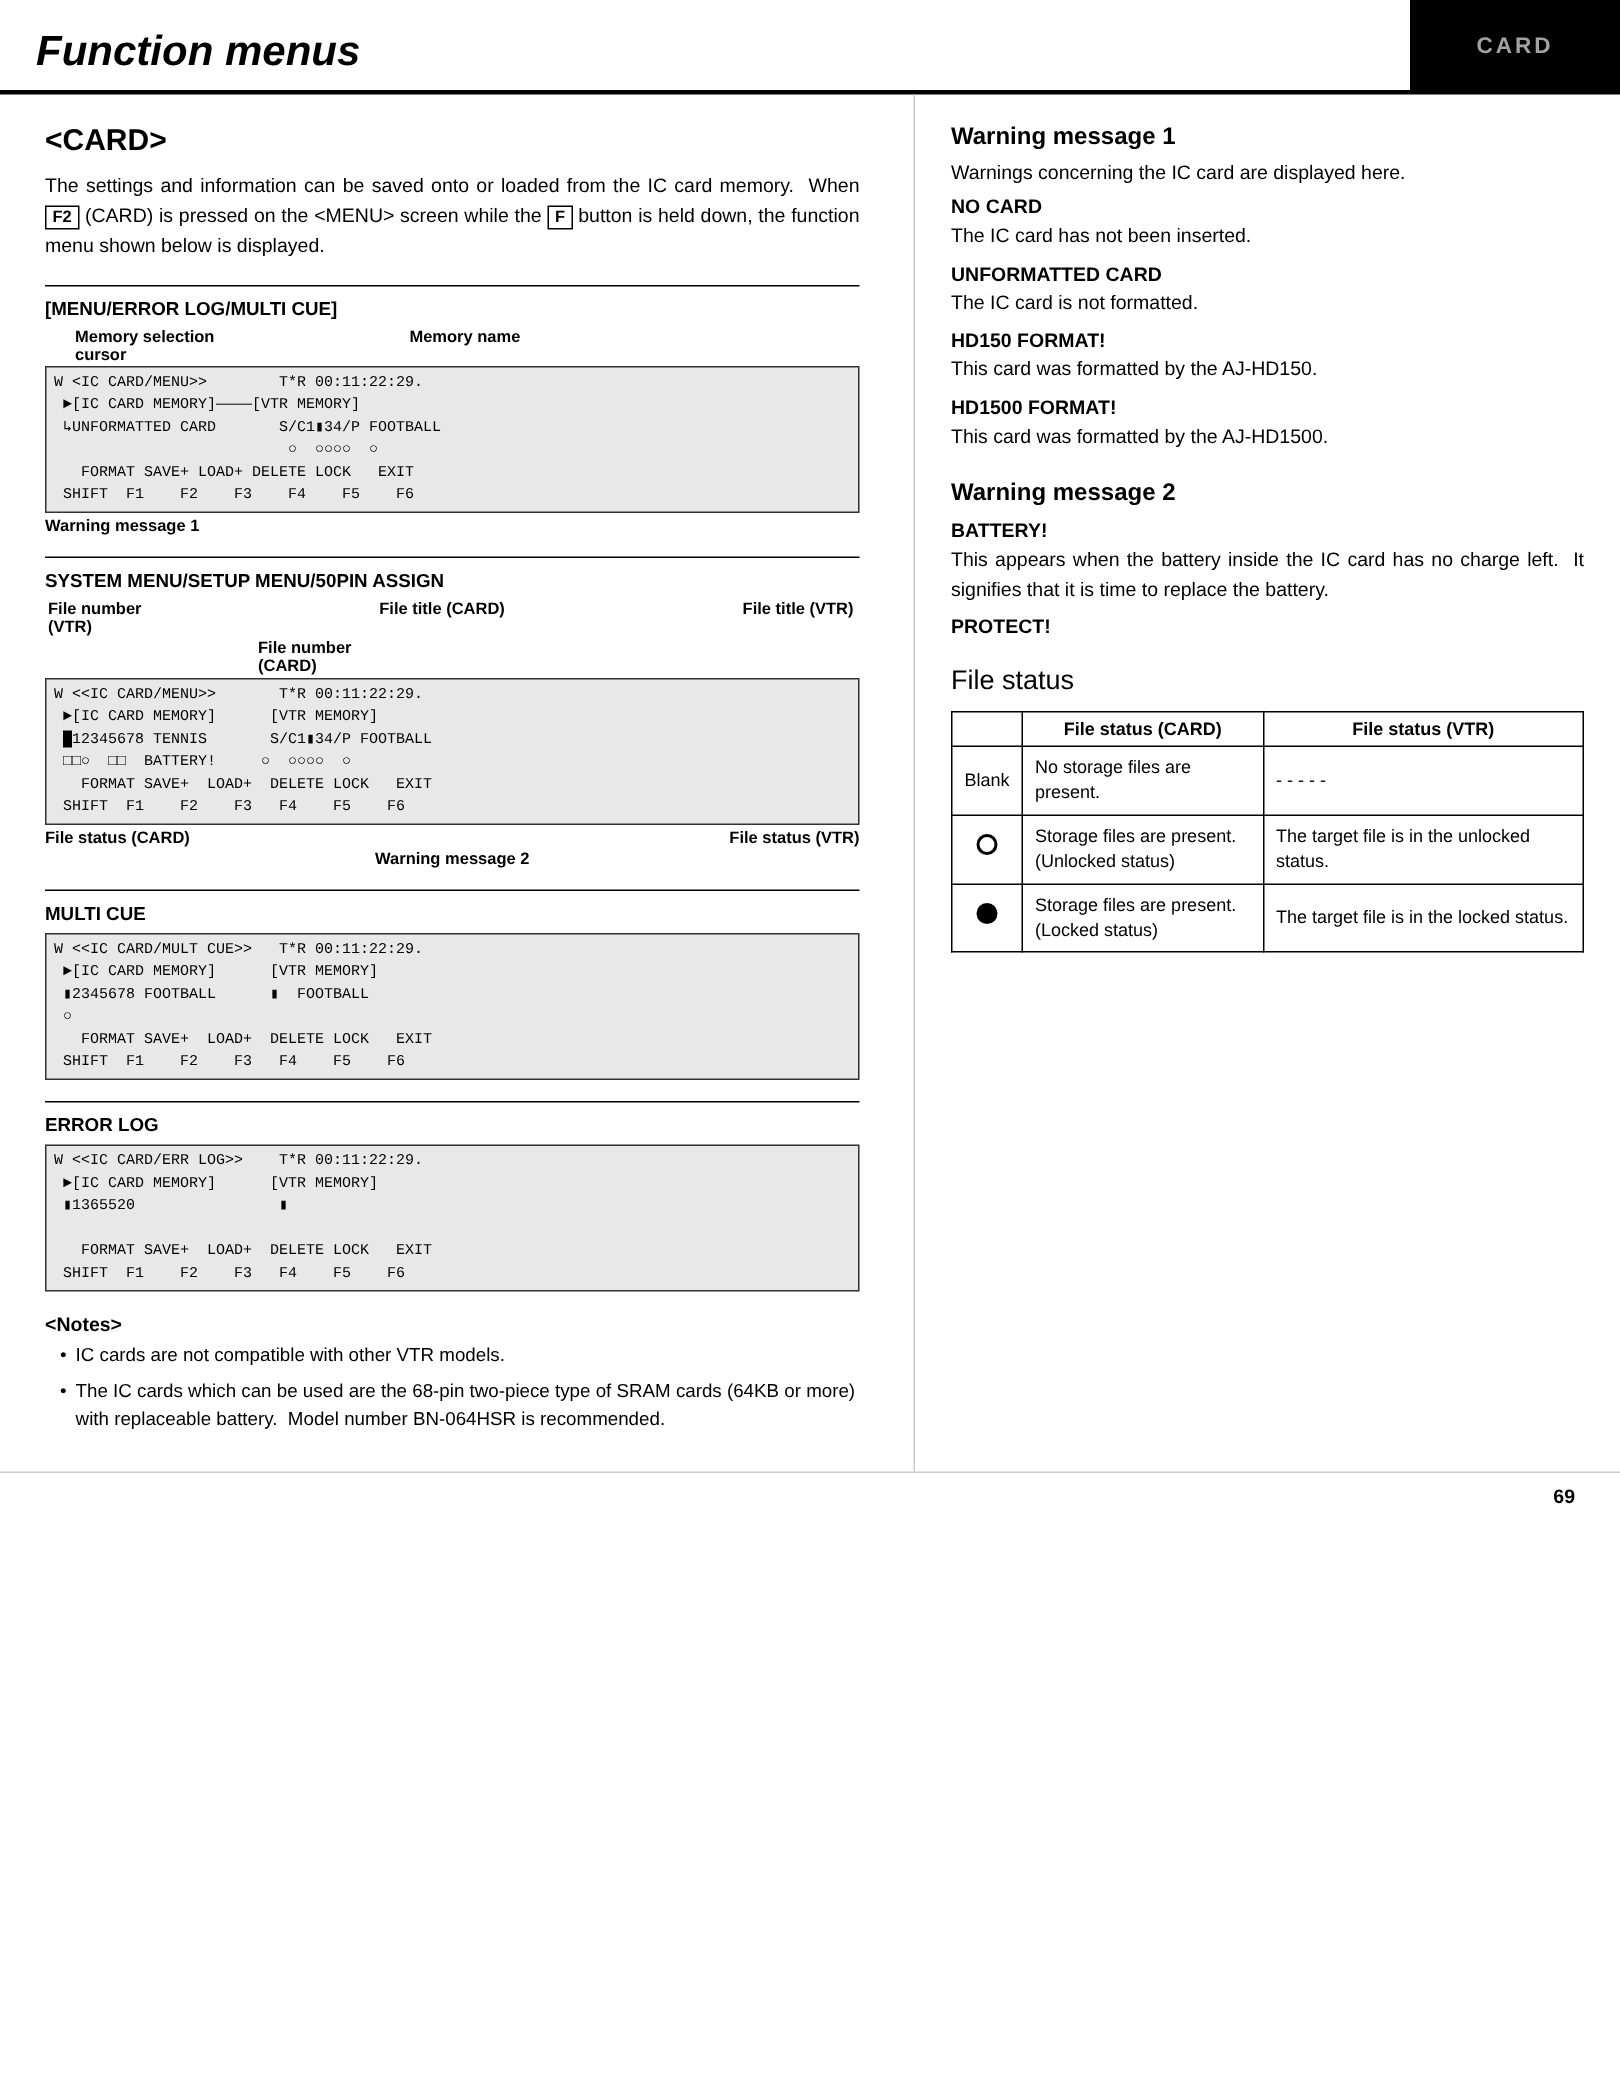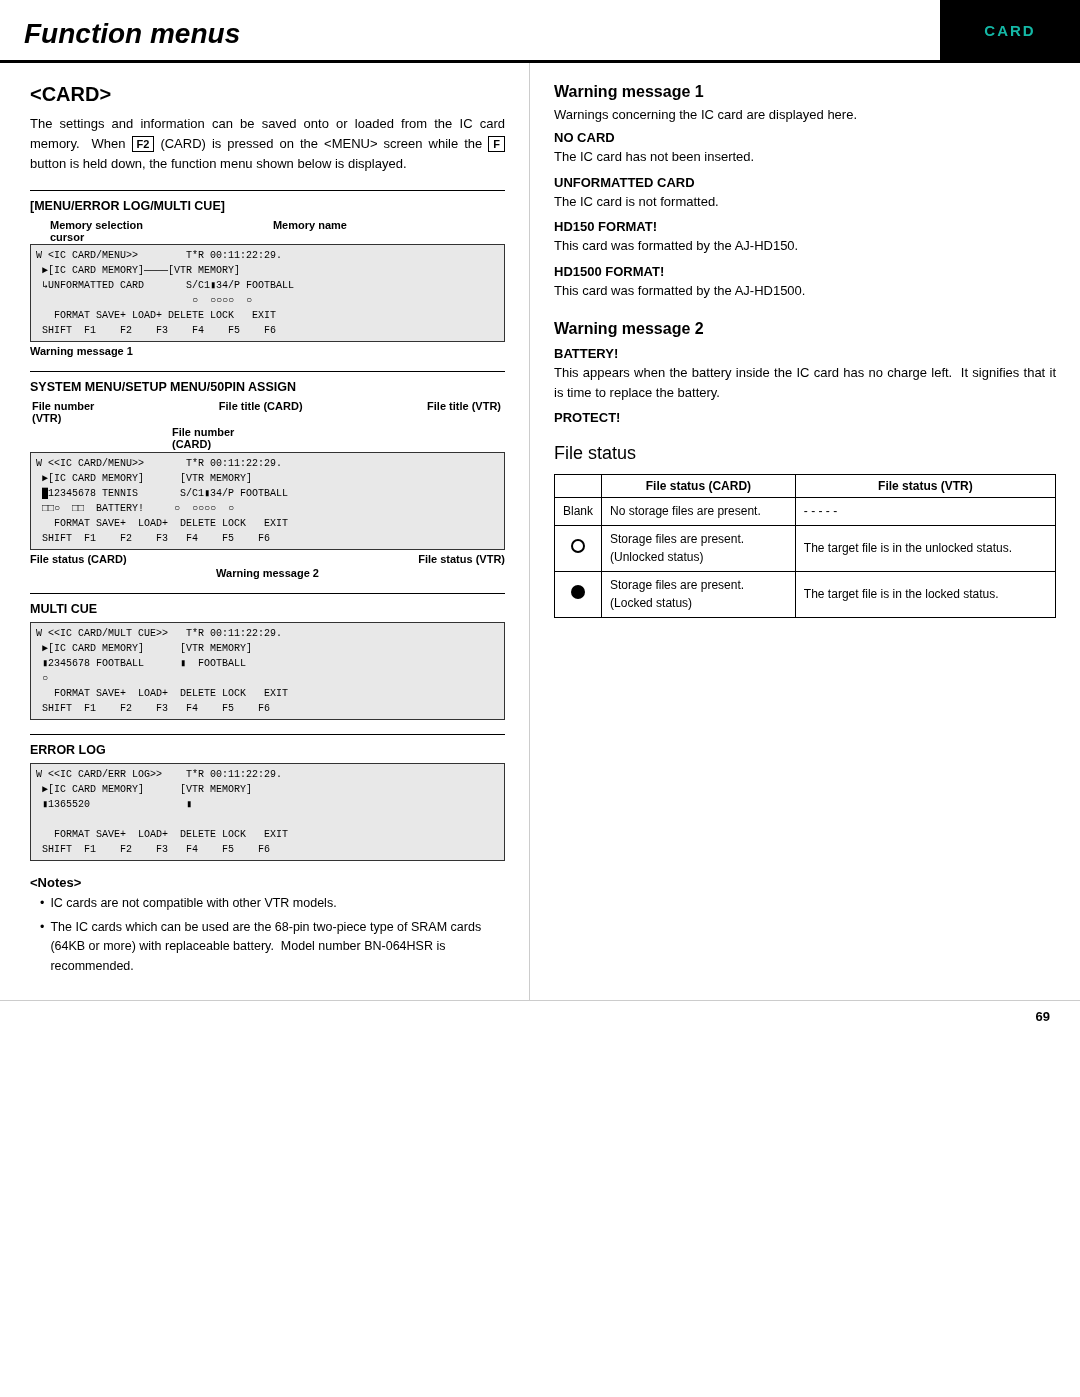--- a/index.html
+++ b/index.html
@@ -22,39 +22,39 @@
     .page-header-title {
       flex: 1;
       padding: 18px 24px 10px 24px;
       font-size: 28px;
       font-style: italic;
       font-weight: bold;
       color: #000;
     }
     .page-header-tab {
       background: #000;
-      color: #14b8a6;
+      color: #a3a3a3;
       font-size: 15px;
       font-weight: bold;
       letter-spacing: 2px;
       padding: 12px 36px;
       display: flex;
       align-items: center;
       justify-content: center;
       min-width: 140px;
     }
 
     
     .page-body {
       display: flex;
       padding: 0;
     }
     .left-col {
-      width: 530px;
-      padding: 20px 24px 20px 30px;
+      width: 610px;
+      padding: 20px 36px 20px 30px;
       border-right: 1px solid #ccc;
     }
     .right-col {
       flex: 1;
       padding: 20px 24px 20px 24px;
     }
 
     
     .section-title-large {
       font-size: 20px;

